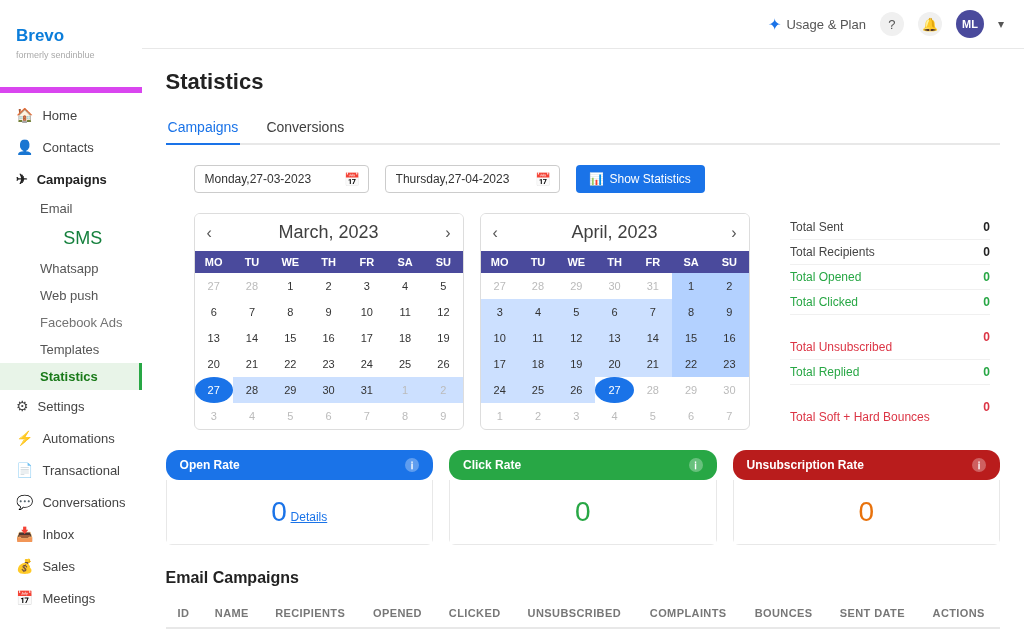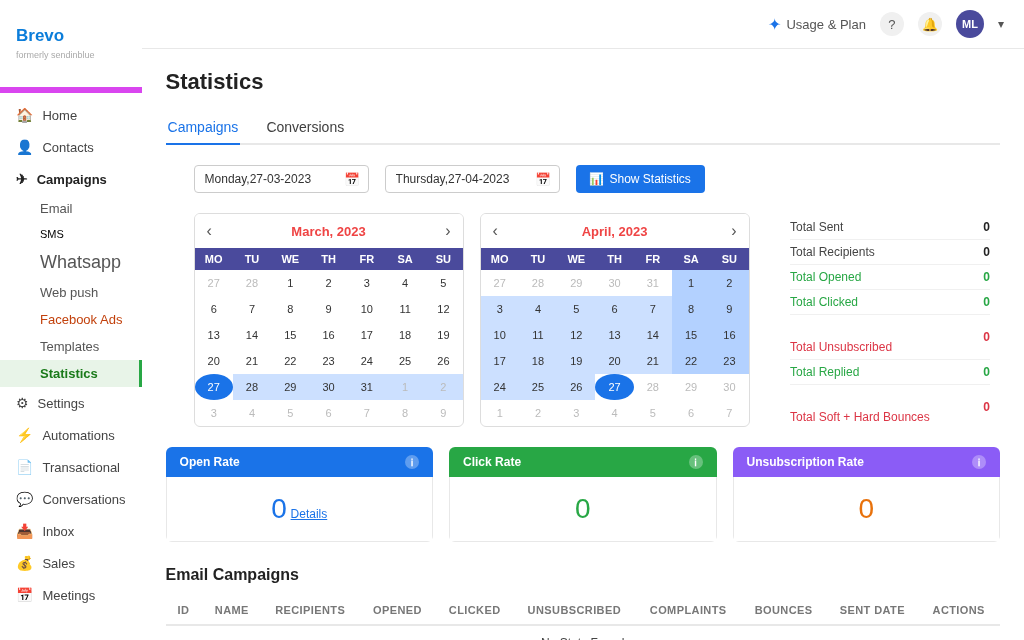--- a/index.html
+++ b/index.html
@@ -27,21 +27,21 @@
     .date-section { display: flex; align-items: flex-start; gap: 16px; margin-bottom: 20px; flex-wrap: wrap; }
     .date-input-wrap { position: relative; }
     .date-input { border: 1px solid #ccc; border-radius: 4px; padding: 6px 30px 6px 10px; font-size: 12px; color: #333; width: 175px; background: #fff; }
     .date-icon { position: absolute; right: 8px; top: 50%; transform: translateY(-50%); color: #888; font-size: 13px; }
     .show-stats-btn { background: #1a73e8; color: #fff; border: none; border-radius: 4px; padding: 7px 14px; font-size: 12px; cursor: pointer; display: flex; align-items: center; gap: 5px; }
 
     
     .calendars-container { display: flex; gap: 16px; margin-bottom: 20px; flex-wrap: wrap; }
     .calendar { border: 1px solid #ddd; border-radius: 6px; overflow: hidden; min-width: 270px; }
     .cal-header { display: flex; align-items: center; justify-content: space-between; padding: 8px 12px; background: #fff; }
-    .cal-title { font-size: 13px; font-weight: 700; color: #ef4444; }
+    .cal-title { font-size: 18px; font-weight: 400; color: #404040; }
     .cal-nav { background: none; border: none; cursor: pointer; color: #555; font-size: 16px; }
     .cal-grid { width: 100%; border-collapse: collapse; }
     .cal-grid th { background: #4a4a9c; color: #fff; font-size: 11px; font-weight: 600; padding: 5px 0; text-align: center; width: 38px; }
     .cal-grid td { text-align: center; font-size: 11px; padding: 4px 0; cursor: pointer; width: 38px; height: 26px; color: #333; }
     .cal-grid td.other-month { color: #bbb; }
     .cal-grid td.selected-range { background: #cce0ff; }
     .cal-grid td.selected-start, .cal-grid td.selected-end { background: #1a73e8; color: #fff; border-radius: 50%; }
     .cal-grid td.weekend-selected { background: #b3d1ff; }
 
     
@@ -51,24 +51,24 @@
     .stats-label { color: #444; }
     .stats-label.green { color: #28a745; }
     .stats-label.red { color: #dc3545; margin-top: 20px; }
     .stats-val { font-weight: 600; color: #222; min-width: 20px; text-align: right; }
     .stats-val.green { color: #28a745; }
     .stats-val.red { color: #dc3545; }
 
     
     .rate-cards { display: flex; gap: 16px; margin-bottom: 24px; flex-wrap: wrap; }
     .rate-card { flex: 1; min-width: 180px; border-radius: 6px; overflow: hidden; }
-    .rate-card-header { padding: 8px 14px; font-size: 12px; font-weight: 600; color: #fff; display: flex; align-items: center; justify-content: space-between; }
+    .rate-card-header { padding: 8px 14px; font-size: 12px; font-weight: 600; color: #fff; display: flex; align-items: center; justify-content: space-between; border-radius: 13px; }
     .rate-card-header.blue { background: #1a73e8; }
     .rate-card-header.green { background: #28a745; }
-    .rate-card-header.orange { background: #8b5cf6; }
+    .rate-card-header.orange { background: #b91c1c; }
     .rate-card-body { border: 1px solid #e8e8e8; border-top: none; padding: 16px 14px; text-align: center; background: #fff; }
     .rate-val { font-size: 28px; font-weight: 300; color: #1a73e8; }
     .rate-val.green { color: #28a745; }
     .rate-val.orange { color: #e8720c; }
     .rate-details { font-size: 12px; color: #1a73e8; cursor: pointer; text-decoration: underline; display: inline-block; margin-top: 12px; }
     .rate-info { width: 14px; height: 14px; background: rgba(255,255,255,0.3); border-radius: 50%; display: inline-flex; align-items: center; justify-content: center; font-size: 10px; }
 
     
     .section-title { font-size: 16px; font-weight: 700; color: #222; margin-bottom: 12px; }
     .data-table { width: 100%; border-collapse: collapse; margin-bottom: 24px; }
@@ -94,30 +94,30 @@
       <span style="font-size:14px;">👤</span>
       <span>Contacts</span>
     </div>
     <div style="display:flex;align-items:center;padding:8px 16px;gap:9px;cursor:pointer;color:#222;font-size:13px;font-weight:700;">
       <span style="font-size:14px;">✈</span>
       <span>Campaigns</span>
     </div>
     <div style="display:flex;align-items:center;padding:6px 16px 6px 40px;gap:9px;cursor:pointer;color:#555;font-size:13px;">
       <span>Email</span>
     </div>
-    <div style="display:flex;align-items:center;padding:6px 16px 6px 40px;gap:9px;cursor:pointer;color:#000000;font-size:11px;">
+    <div style="display:flex;align-items:center;padding:6px 16px 6px 40px;gap:9px;cursor:pointer;color:#15803d;font-size:18px;justify-content:center;">
       <span>SMS</span>
     </div>
-    <div style="display:flex;align-items:center;padding:6px 16px 6px 40px;gap:9px;cursor:pointer;color:#555;font-size:18px;">
+    <div style="display:flex;align-items:center;padding:6px 16px 6px 40px;gap:9px;cursor:pointer;color:#555;font-size:13px;">
       <span>Whatsapp</span>
     </div>
     <div style="display:flex;align-items:center;padding:6px 16px 6px 40px;gap:9px;cursor:pointer;color:#555;font-size:13px;">
       <span>Web push</span>
     </div>
-    <div style="display:flex;align-items:flex-start;padding:6px 16px 6px 40px;gap:9px;cursor:pointer;color:#c2410c;font-size:13px;">
+    <div style="display:flex;align-items:flex-start;padding:6px 16px 6px 40px;gap:9px;cursor:pointer;color:#737373;font-size:13px;">
       <span>Facebook Ads</span>
     </div>
     <div style="display:flex;align-items:center;padding:6px 16px 6px 40px;gap:9px;cursor:pointer;color:#555;font-size:13px;">
       <span>Templates</span>
     </div>
     <div style="display:flex;align-items:center;padding:6px 16px 6px 40px;gap:9px;cursor:pointer;color:#1a7a1a;font-size:13px;font-weight:600;background:#e8f4e8;border-right:3px solid #28a745;">
       <span>Statistics</span>
     </div>
     <div style="display:flex;align-items:center;padding:8px 16px;gap:9px;cursor:pointer;color:#444;font-size:13px;">
       <span style="font-size:14px;">⚙</span>

